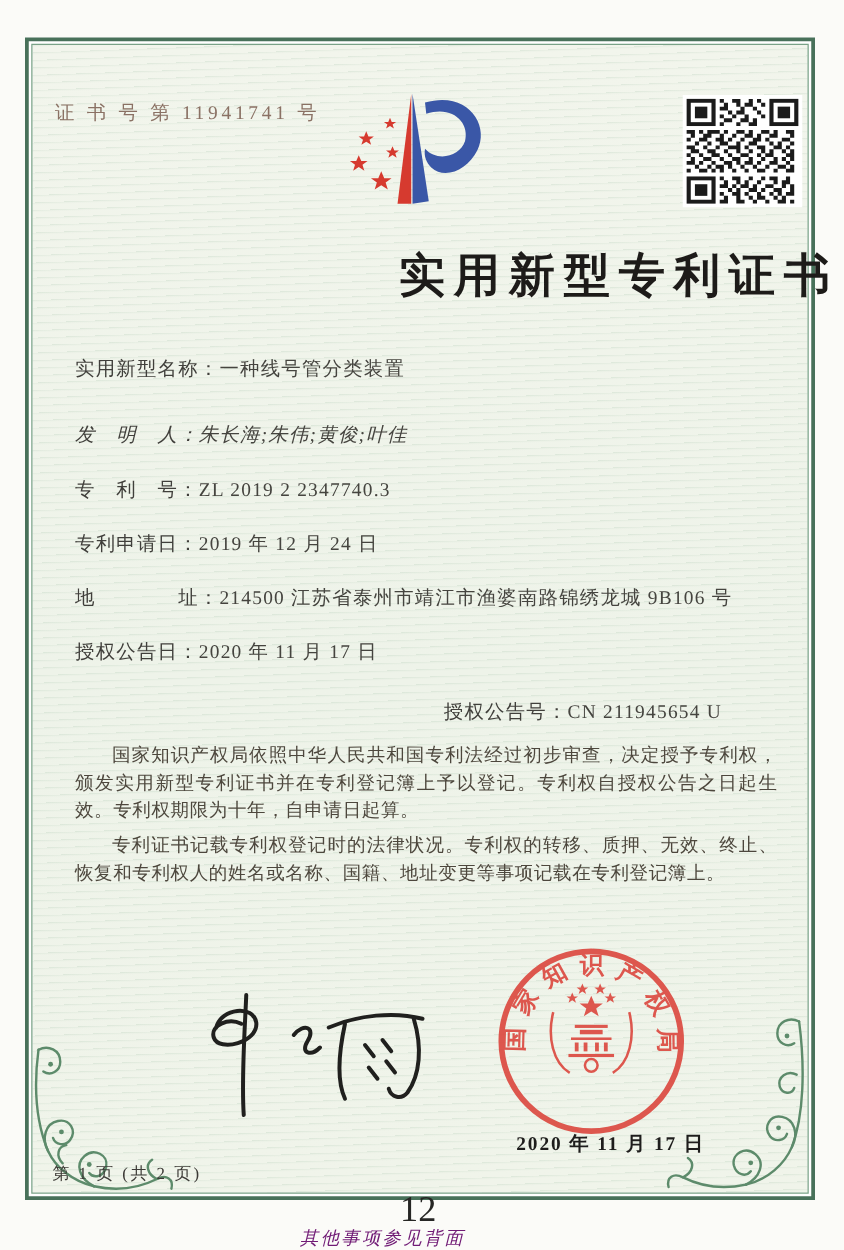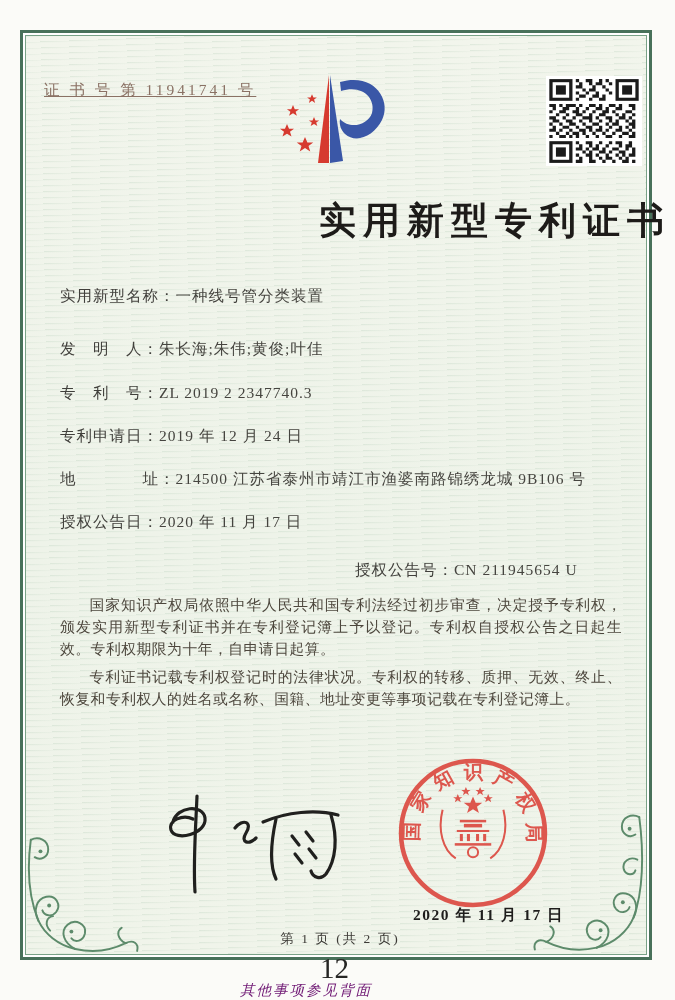--- a/index.html
+++ b/index.html
@@ -4,41 +4,41 @@
 <style>
   html,body{margin:0;padding:0;}
   body{width:675px;height:1000px;background:#fbfbf8;font-family:"Liberation Serif","DejaVu Serif",serif;}
   .page{position:relative;width:675px;height:1000px;overflow:hidden;background:#fbfbf8;}
   .frame{position:absolute;left:20px;top:30px;width:632px;height:930px;border:3px solid #48715a;box-sizing:border-box;background:#fff;}
   .frame-inner{position:absolute;left:2px;top:2px;right:2px;bottom:2px;border:1px solid #79a287;
     background:
       repeating-linear-gradient(178deg, rgba(126,170,138,0.16) 0px, rgba(126,170,138,0.04) 1px, rgba(255,255,255,0) 2px, rgba(255,255,255,0) 6px),
       linear-gradient(180deg,#f2f5ec 0%,#eef3e9 55%,#f0f4ea 100%);
   }
-  .cert-number{position:absolute;left:18px;top:44px;font-size:15.5px;letter-spacing:3px;color:#8a7164;text-decoration:underline;}
+  .cert-number{position:absolute;left:18px;top:44px;font-size:15.5px;letter-spacing:3px;color:#8a7164;}
   .logo{position:absolute;left:242px;top:34px;width:130px;height:105px;}
   .qr{position:absolute;left:520px;top:40px;width:96px;height:90px;}
   .title{position:absolute;left:0;top:160px;width:100%;text-align:right;font-size:37px;font-weight:bold;letter-spacing:7px;color:#1d1b19;margin-left:25px;}
   .fields{position:absolute;left:34px;top:250px;width:564px;font-size:15.5px;color:#403f3b;letter-spacing:1px;}
   .f-row{line-height:20px;margin-bottom:23px;white-space:nowrap;}
   .f-row.gap-lg{margin-bottom:33px;}
-  .f-row.gap-md{margin-bottom:24px;}
+  .f-row.gap-md{margin-bottom:24px;font-style:italic;}
   .f-row .val{color:#45443f;}
   .pair2{position:absolute;left:295px;margin-top:48px;}
   .f-row7{position:relative;}
   .paras{position:absolute;left:34px;top:558px;width:562px;font-size:14.8px;line-height:22px;color:#4d473d;letter-spacing:0.5px;text-align:justify;}
   .paras p{margin:0 0 6px 0;text-indent:2em;}
   .officer{position:absolute;left:36px;top:792px;font-size:16.5px;letter-spacing:4px;color:#2e2c29;line-height:30px;}
   .signature{position:absolute;left:109px;top:756px;width:218px;height:108px;}
   .seal{position:absolute;left:371px;top:721px;width:152px;height:152px;opacity:0.92;}
   .seal-date{position:absolute;left:387px;top:869px;font-size:15.5px;letter-spacing:1.5px;color:#1e1d1c;font-weight:bold;}
   .flourish{position:absolute;bottom:-1px;}
   .flourish.left{left:-1px;width:116px;height:128px;}
   .flourish.right{right:-1px;width:116px;height:150px;transform:scaleX(-1);}
-  .footer-page{position:absolute;bottom:6px;left:4px;width:100%;text-align:center;font-size:13.5px;letter-spacing:2px;color:#3c3a36;}
+  .footer-page{position:absolute;bottom:6px;left:16px;width:100%;font-size:13.5px;letter-spacing:2px;color:#3c3a36;}
   .scan-num{position:absolute;left:320px;top:952px;font-size:29px;color:#262624;z-index:4;}
   .back-note{position:absolute;left:240px;top:981px;font-size:14.5px;font-style:italic;letter-spacing:2px;color:#701a75;z-index:4;}
 </style>
 </head>
 <body>
 
 <div class="page">
   <div class="frame">
     <div class="frame-inner">
 

